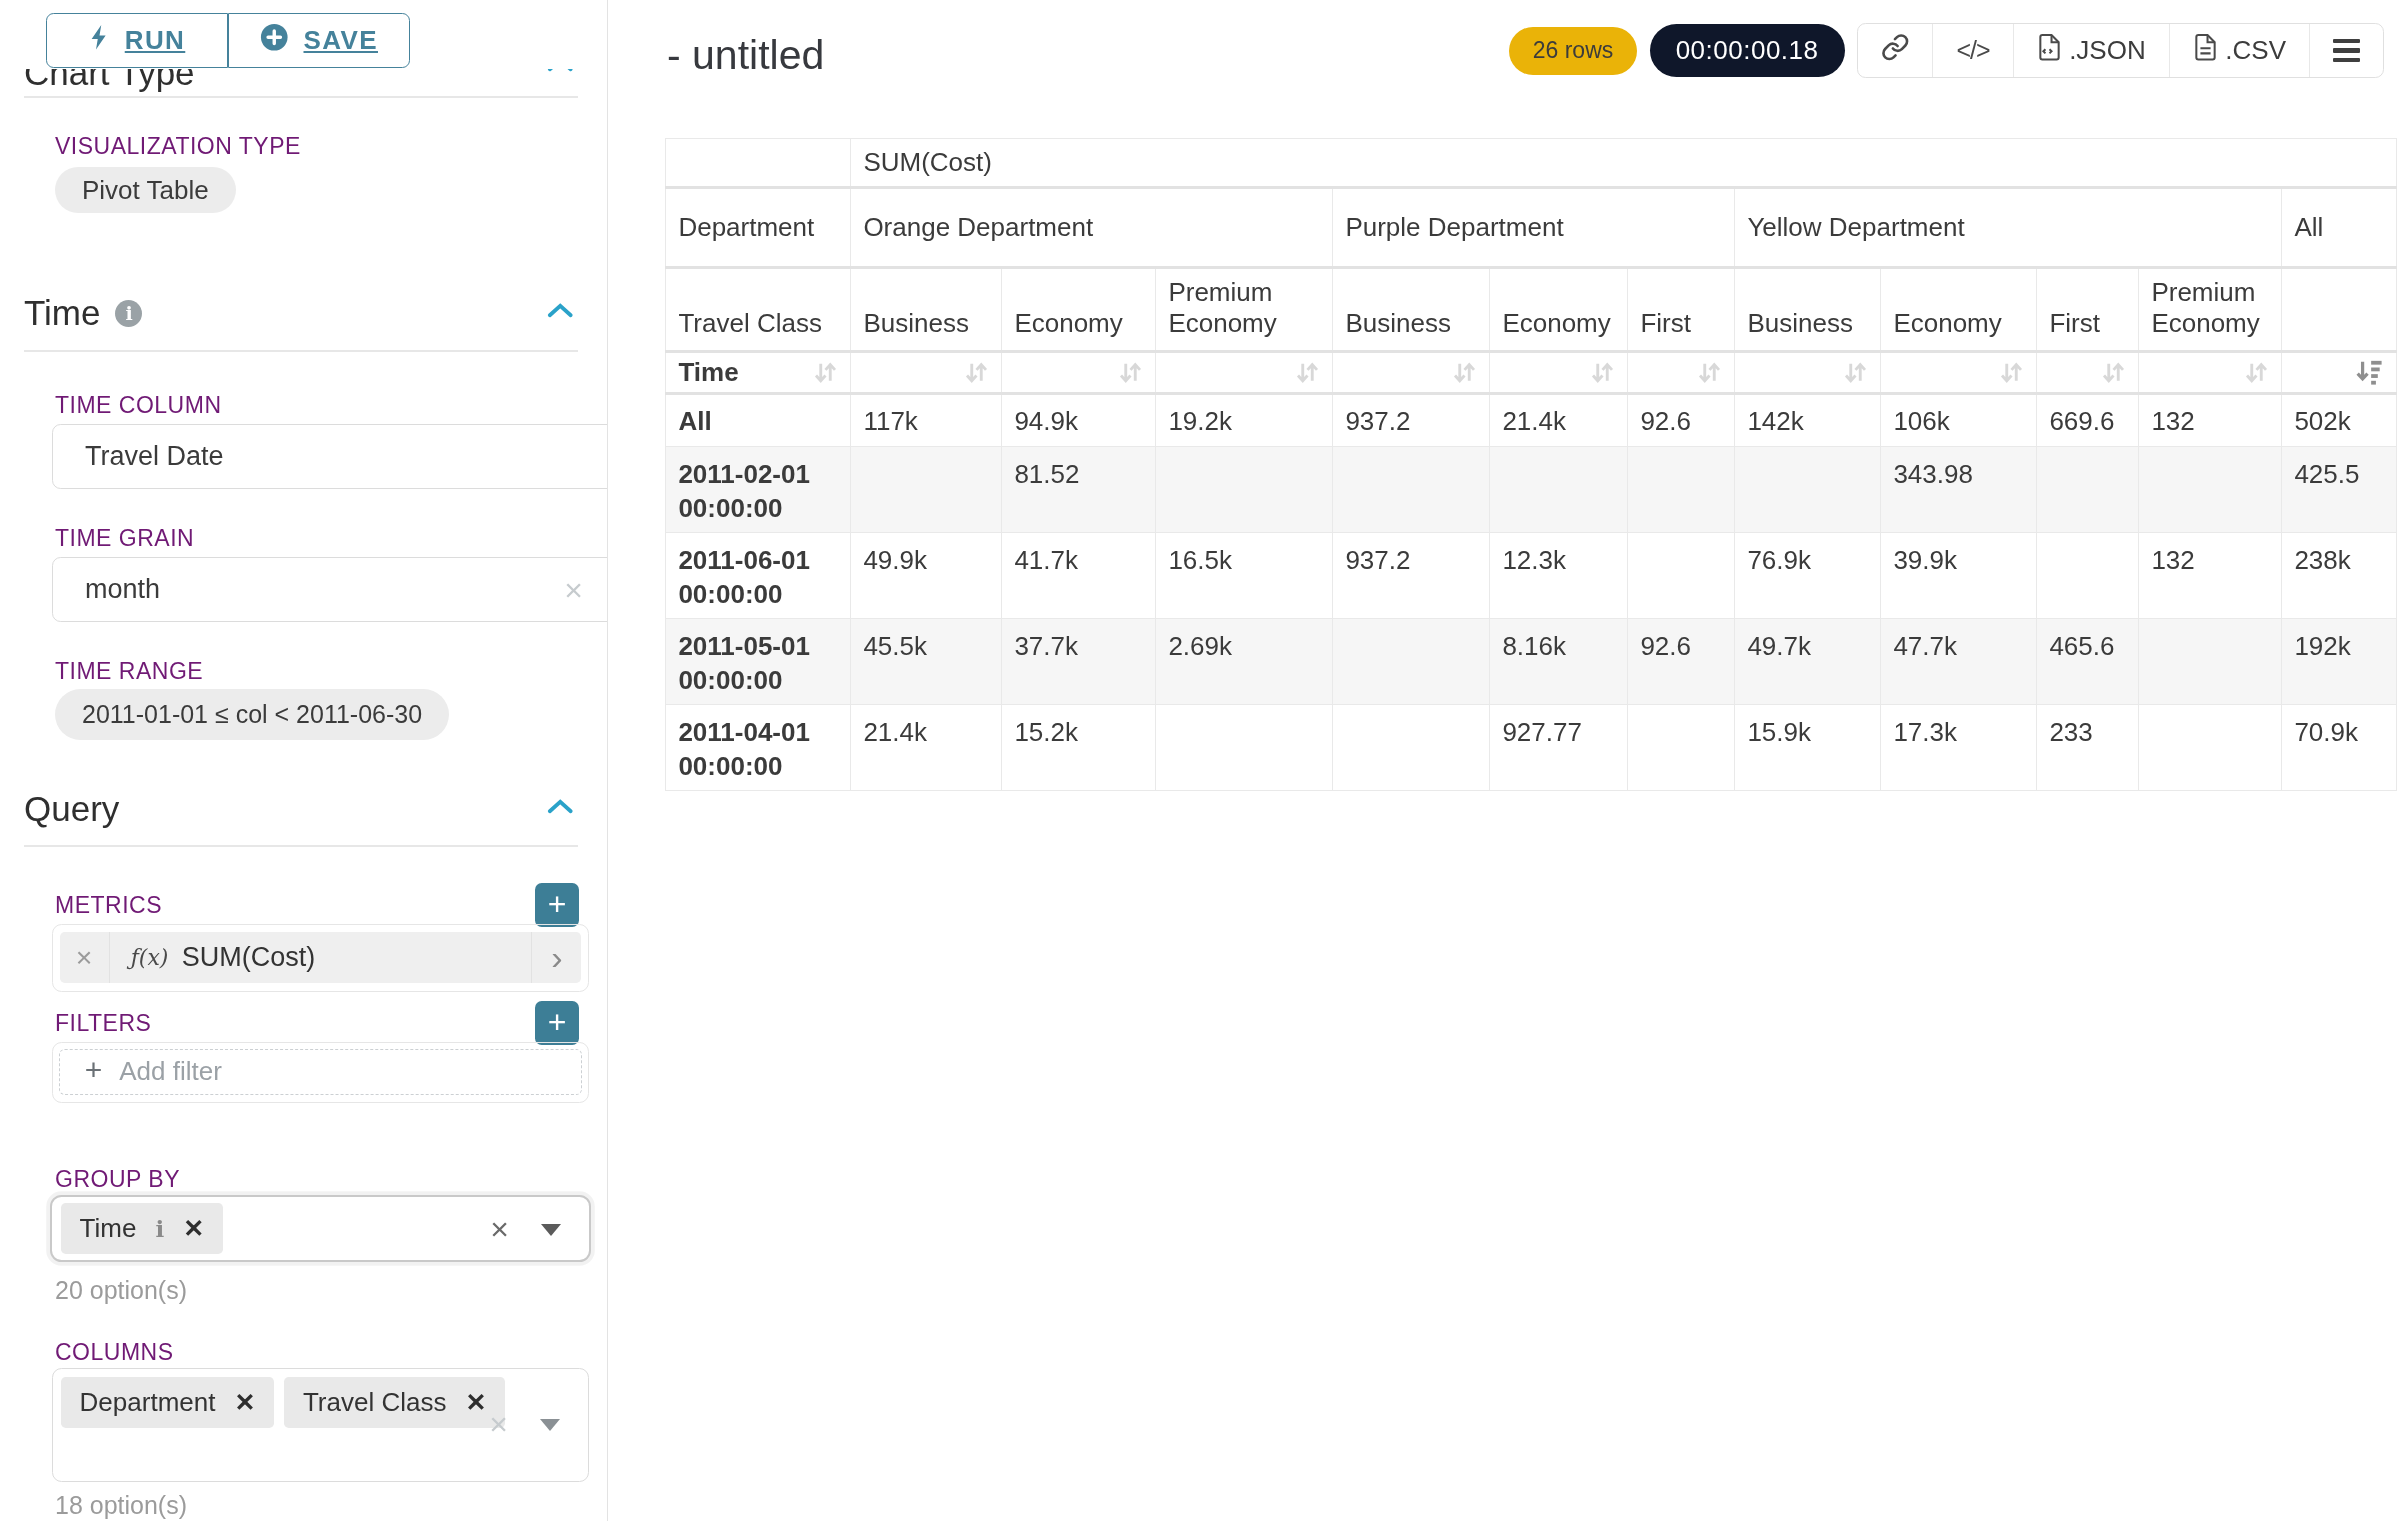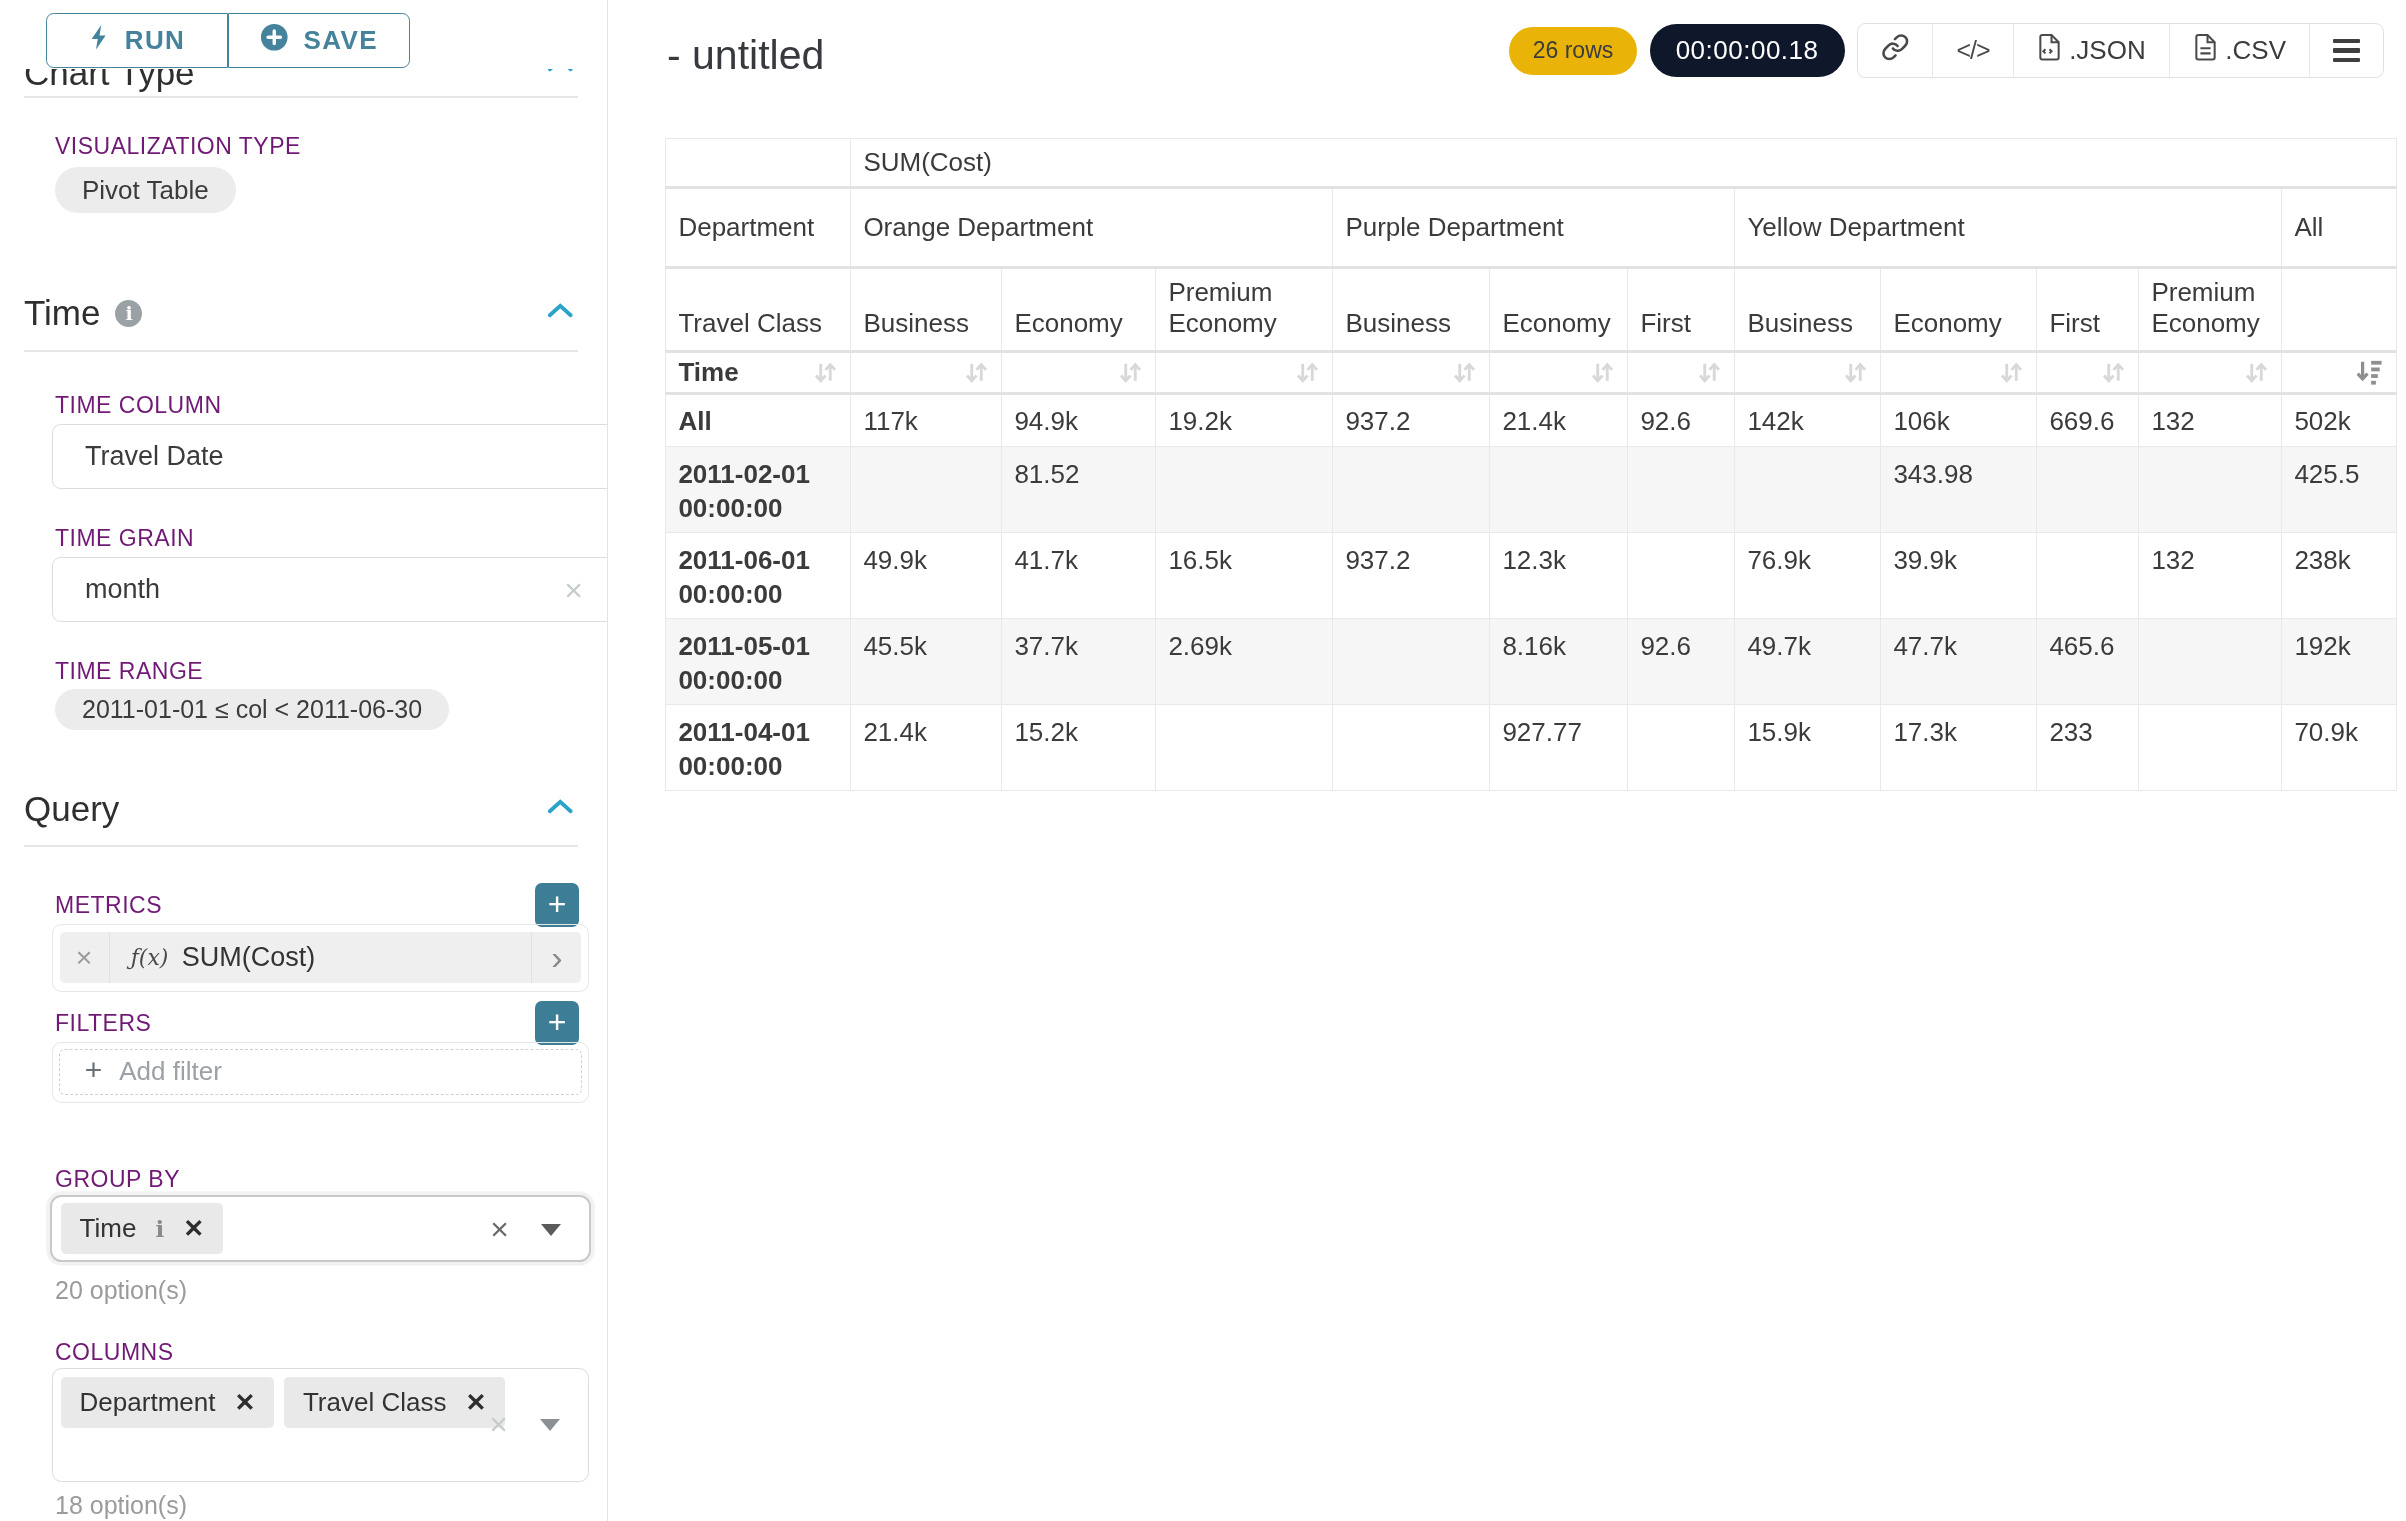--- a/index.html
+++ b/index.html
@@ -3,21 +3,21 @@
 <meta charset="utf-8">
 <style>
   html,body{margin:0;padding:0;background:#fff;font-family:"Liberation Sans",sans-serif;color:#3b3b3b;}
   body{width:2406px;height:1522px;overflow:hidden;position:relative;}
   .layout{display:flex;width:2406px;height:1522px;}
 
   
   .panel{width:607px;height:1522px;border-right:1.9px solid #e3e3e3;position:relative;flex:0 0 auto;background:#fff;overflow:hidden;}
   .panel-topbar{position:absolute;top:0;left:0;right:0;height:69px;background:#fff;z-index:3;}
   .action-btns{position:absolute;left:46px;top:13.3px;display:flex;z-index:4;}
-  .abtn{width:182px;height:55px;box-sizing:border-box;border:1.9px solid #45829B;display:flex;align-items:center;justify-content:center;gap:15px;color:#45829B;font-weight:700;font-size:26px;letter-spacing:1.4px;background:#fff;cursor:pointer;}
+  .abtn{width:182px;height:55px;box-sizing:border-box;border:1.9px solid #45829B;display:flex;align-items:center;justify-content:center;gap:15px;color:#45829B;font-weight:700;font-size:26px;letter-spacing:1.4px;background:#fff;cursor:pointer;text-decoration:underline;}
   .abtn.run{border-radius:7.6px 0 0 7.6px;border-right-width:1px;}
   .abtn.save{border-radius:0 7.6px 7.6px 0;border-left-width:1px;}
 
   .section-heading{font-size:35px;color:#2f2f2f;font-weight:500;}
   .chart-type-heading{position:absolute;top:53px;left:24px;z-index:1;}
   .chev-up{position:absolute;left:546px;z-index:1;}
   .chev-charttype{top:55px;}
   .panel-hr{position:absolute;left:24px;width:554px;height:1.9px;background:#e7e7e7;}
   .hr1{top:96px;} .hr2{top:350px;} .hr3{top:845px;}
 
@@ -146,21 +146,21 @@
     </div>
 
     <div class="ctl-label" style="top:525px">TIME GRAIN</div>
     <div class="select-box" style="top:557px;height:65px">
       <span class="val">month</span>
       <span class="clear-x">×</span>
       <span class="caret-down"></span>
     </div>
 
     <div class="ctl-label" style="top:658px">TIME RANGE</div>
-    <div class="gray-pill" style="top:689px;height:41px;font-size:25px">2011-01-01 ≤ col &lt; 2011-06-30</div>
+    <div class="gray-pill" style="top:689px;height:51px;font-size:25px">2011-01-01 ≤ col &lt; 2011-06-30</div>
 
     <div class="sec-head-row" style="top:789px">
       <span class="section-heading">Query</span>
     </div>
     <span class="chev-up" style="top:797px">
       <svg width="28.5" height="19" viewBox="0 0 30 20" fill="none" stroke="#2AA2C9" stroke-width="4" stroke-linecap="round">
           <path d="M4 15L15 5l11 10"></path>
         </svg>
     </span>
     <div class="panel-hr hr3"></div>

